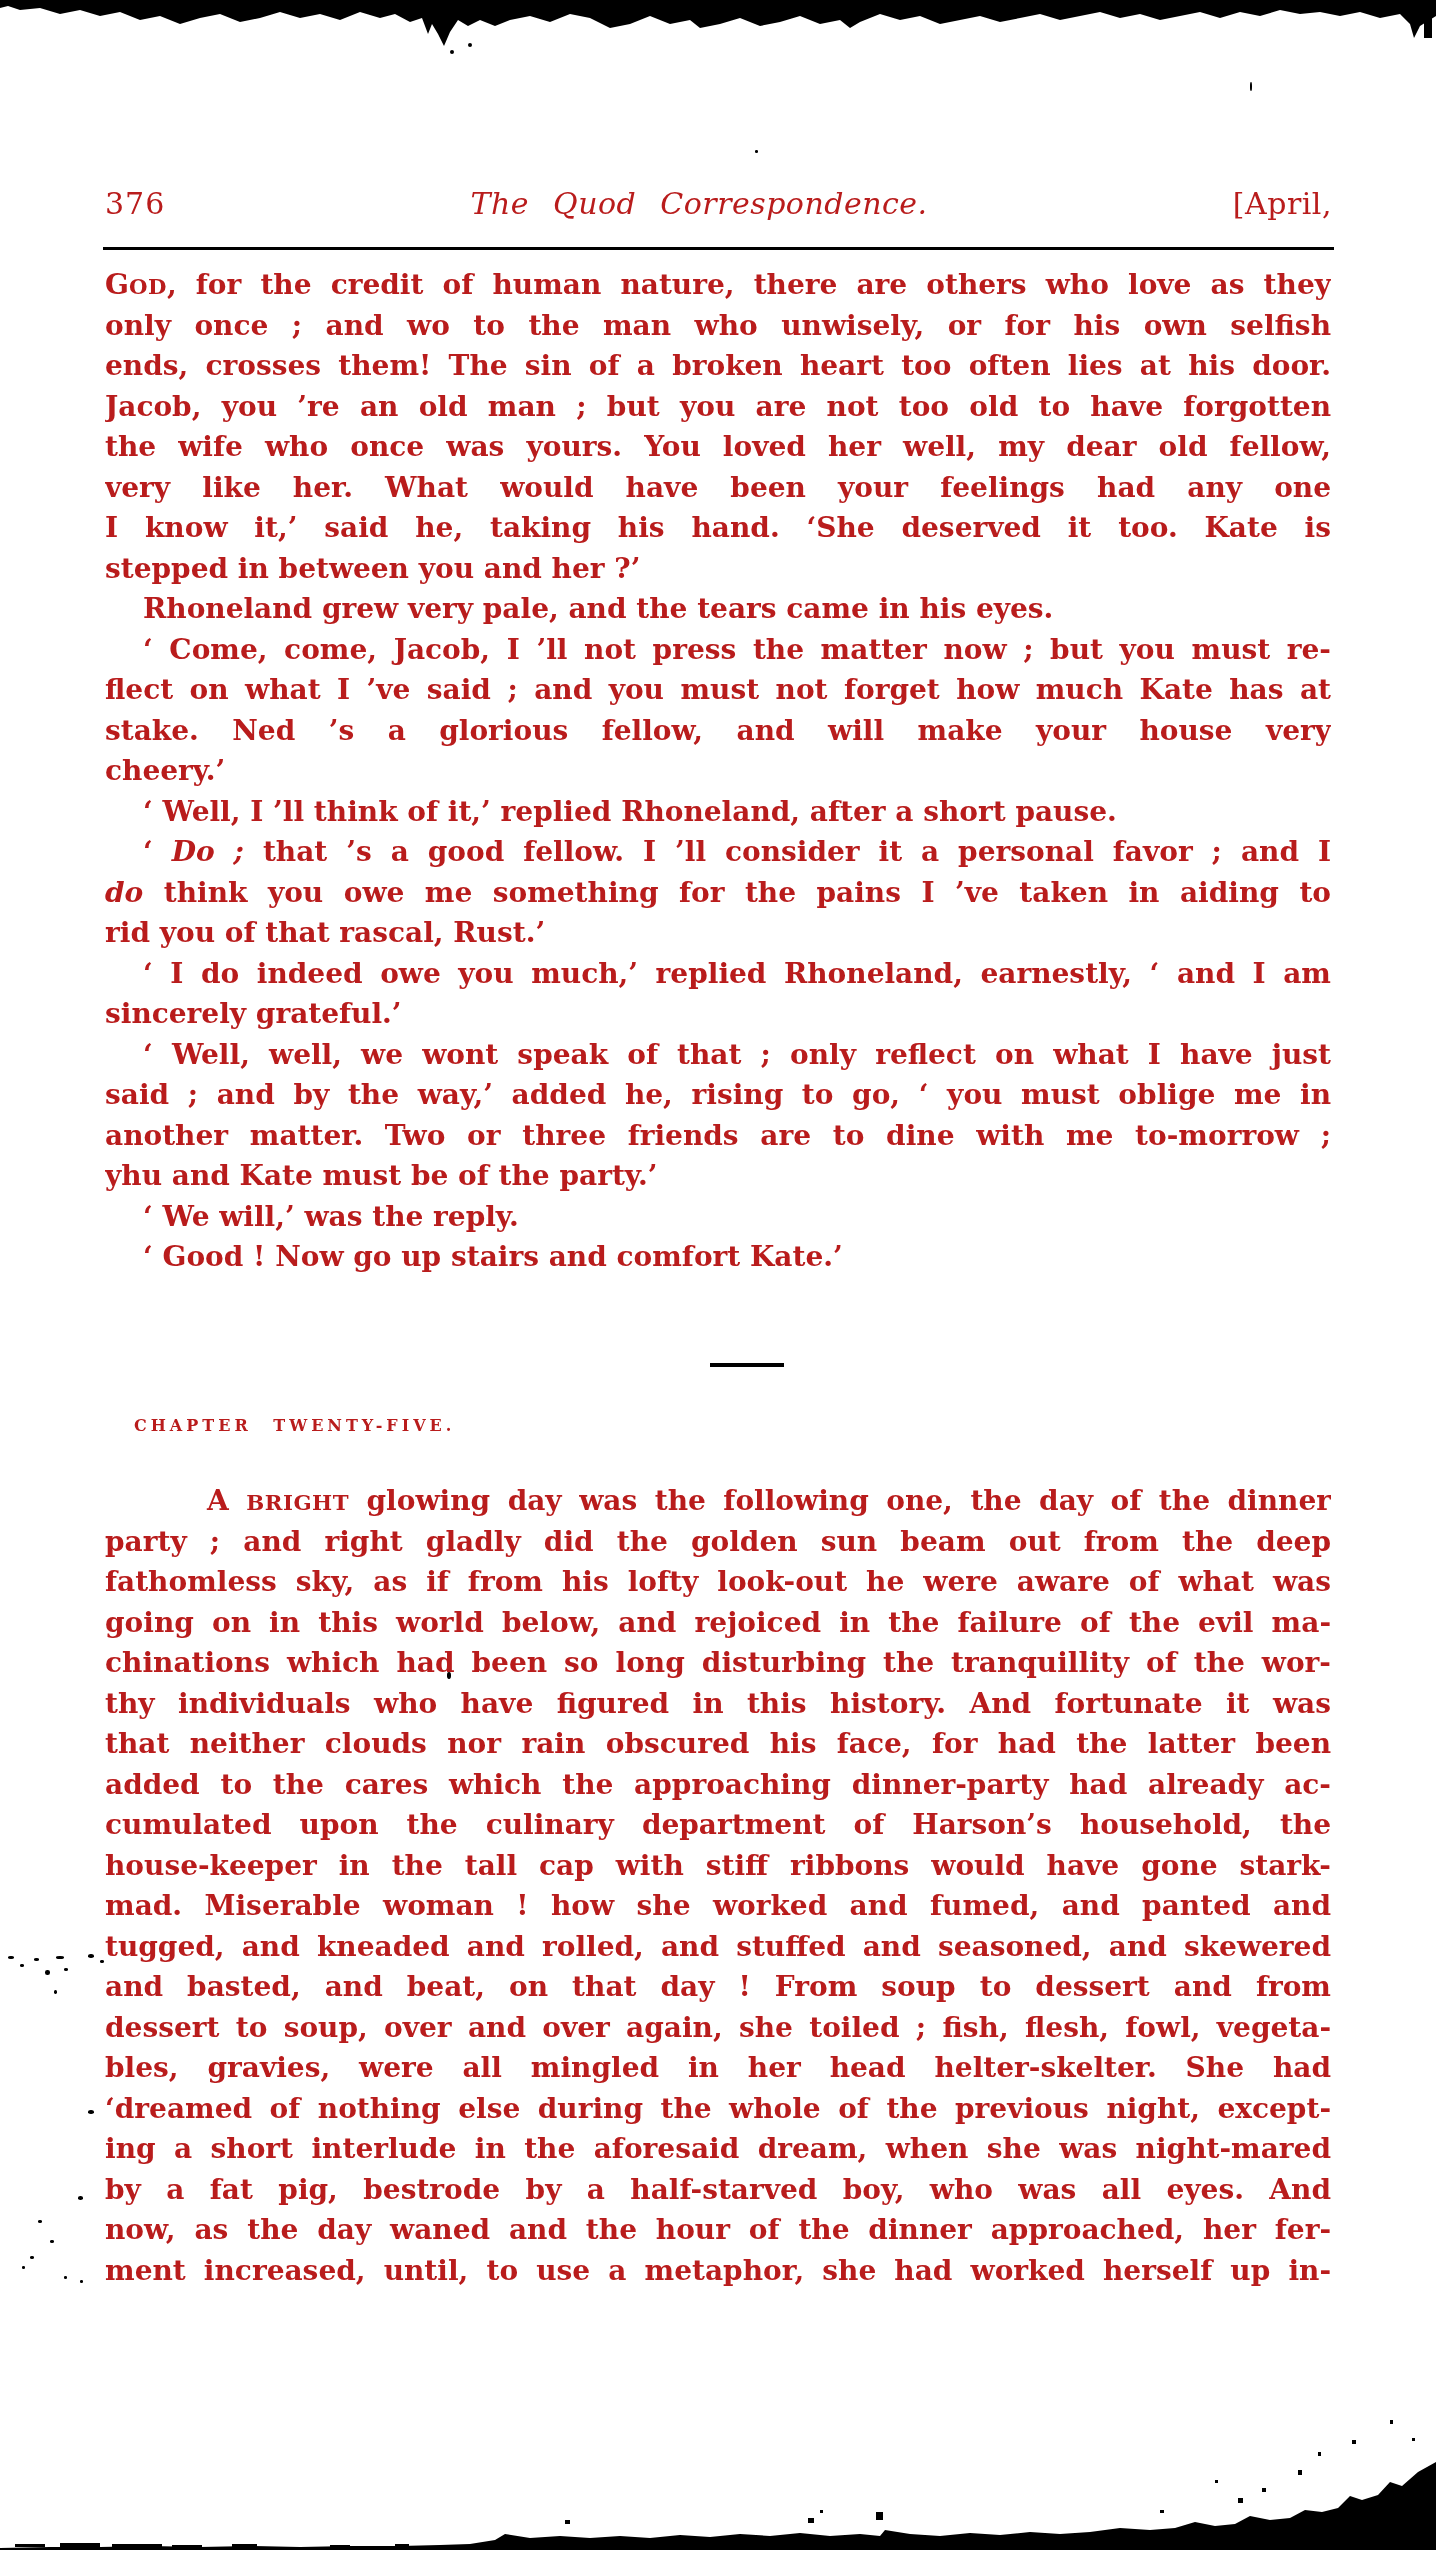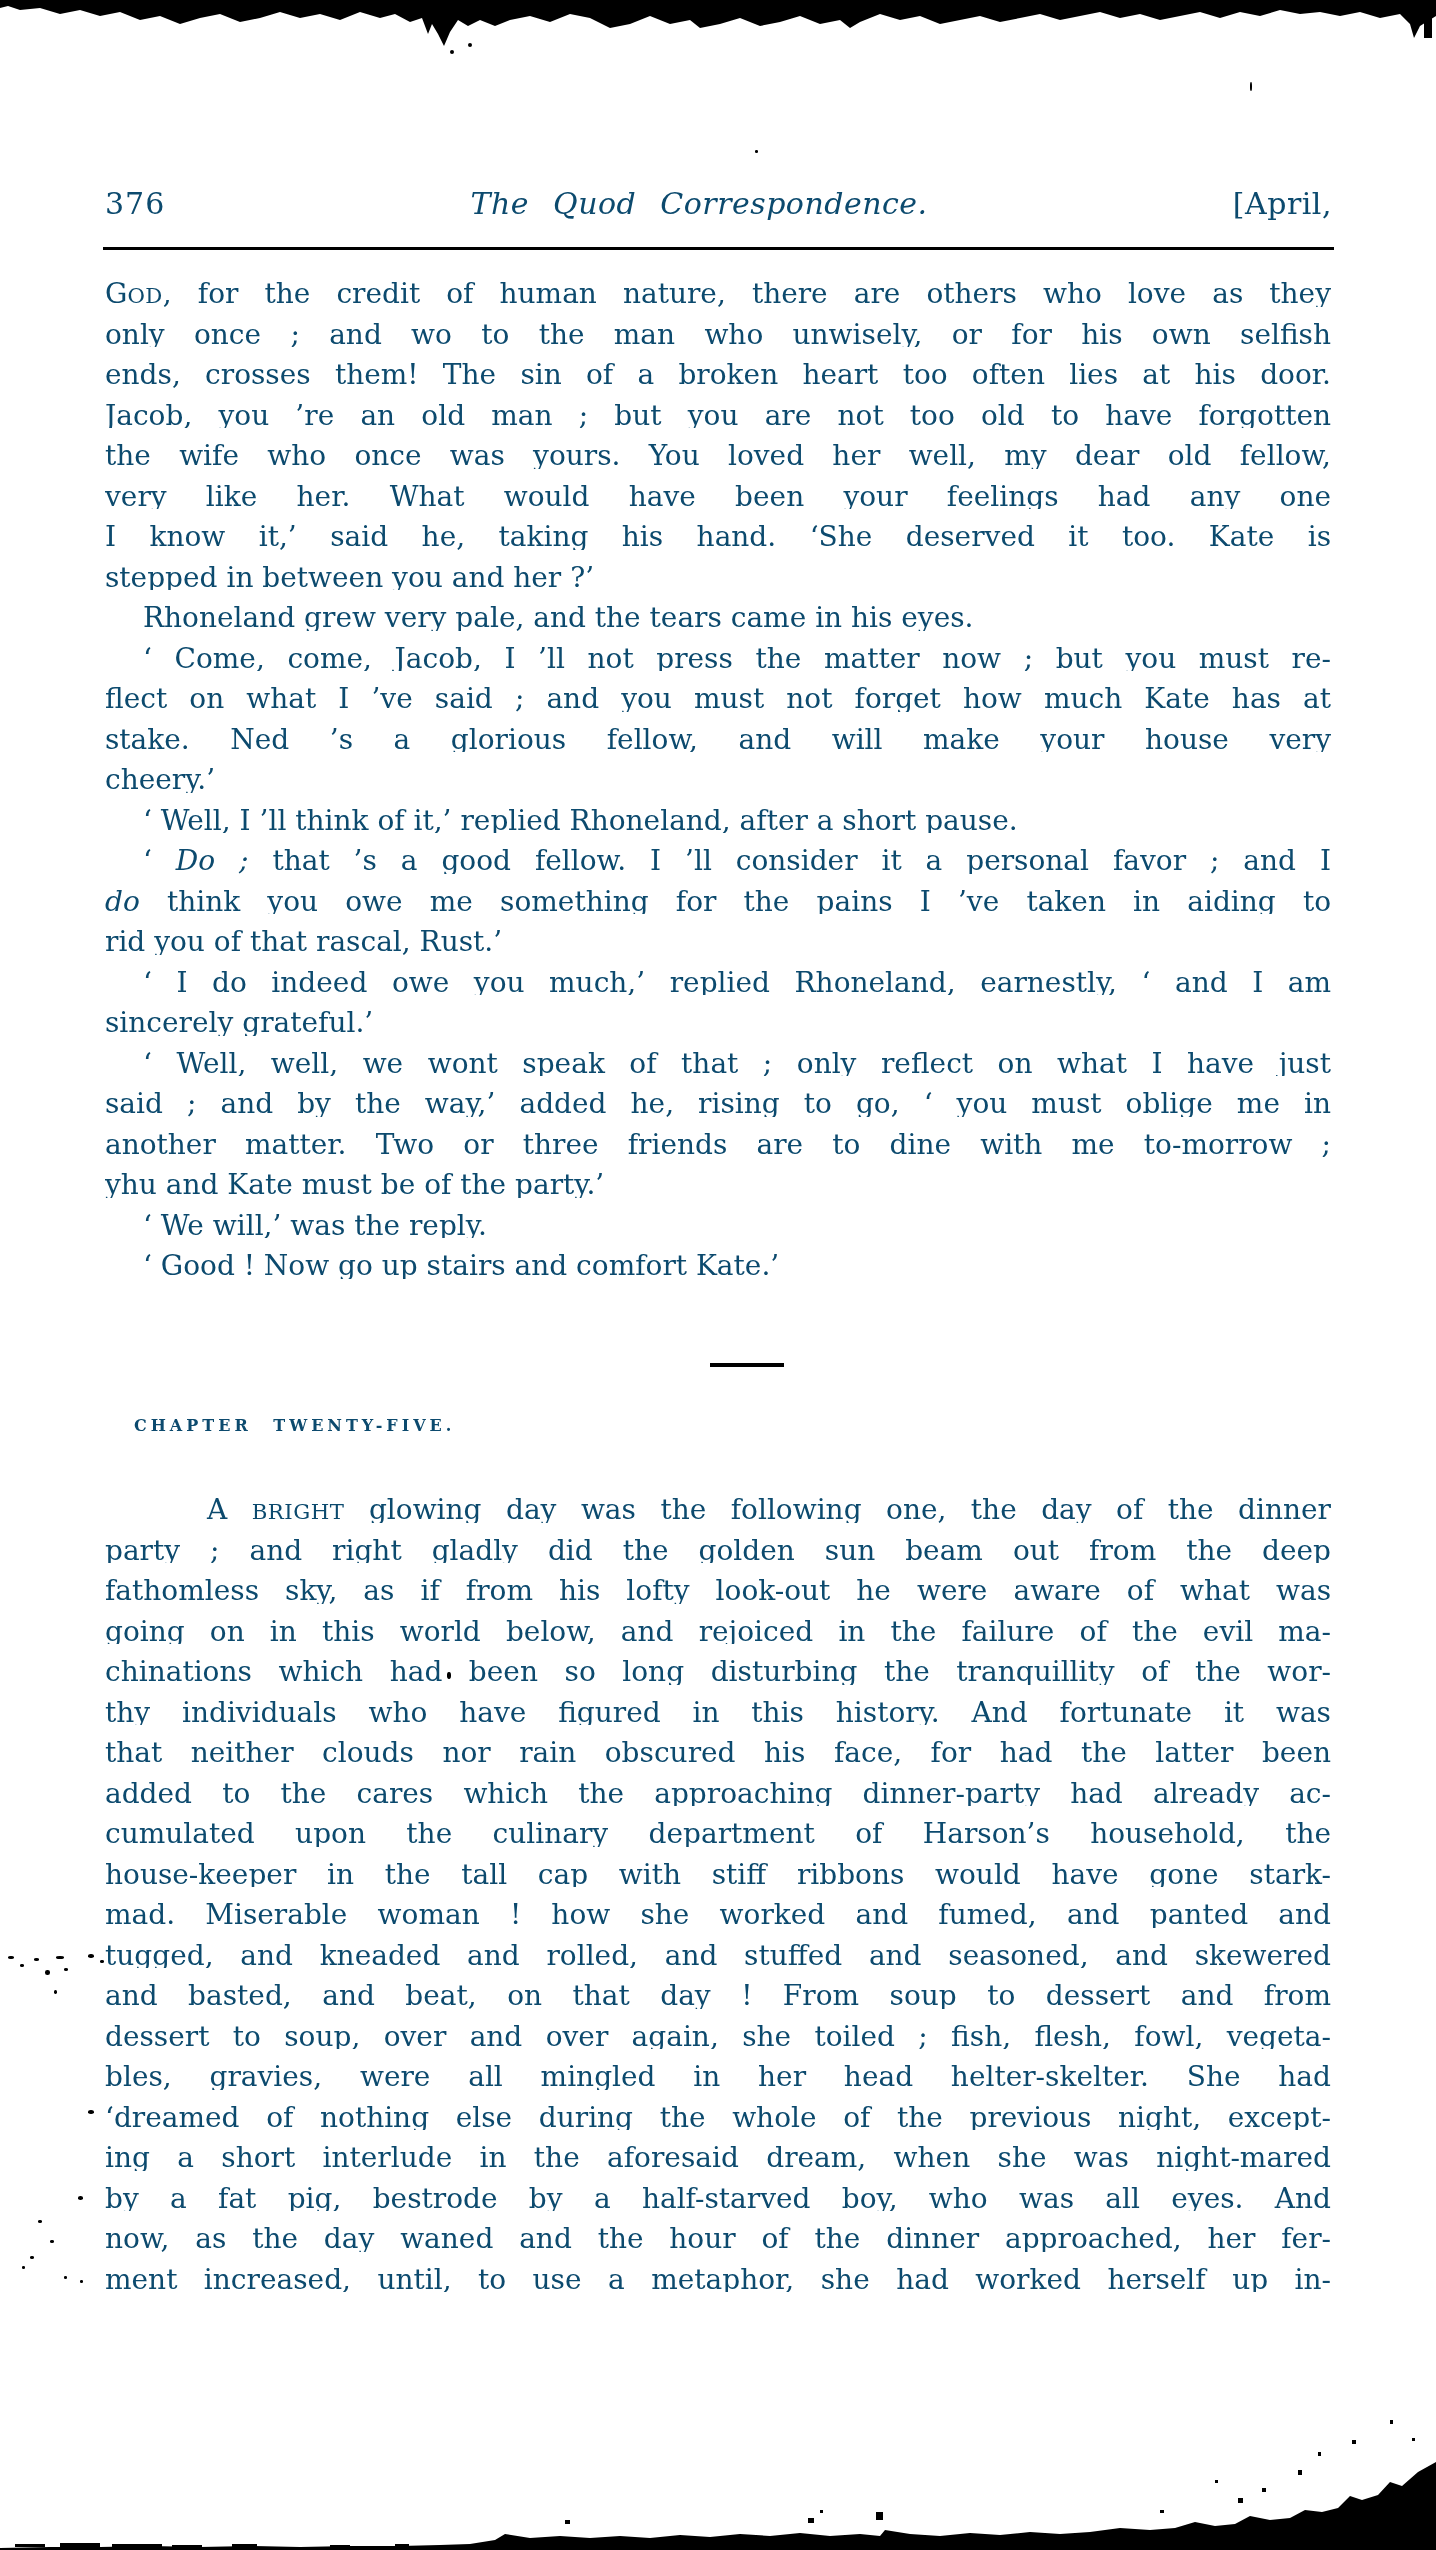--- a/index.html
+++ b/index.html
@@ -2,43 +2,43 @@
 <html><head>
 <meta charset="utf-8">
 <style>
   html,body{margin:0;padding:0;background:#e8e8e8;}
   .page{
     position:relative;
     width:1436px;height:2550px;
     background:#ffffff;
     overflow:hidden;
     font-family:"DejaVu Serif","Liberation Serif",serif;
-    color:#0c4a6e;
+    color:#b91c1c;
   }
   
   .header{
     position:absolute;left:105px;top:186px;width:1227px;
     display:flex;justify-content:space-between;align-items:baseline;
     font-size:30px;
   }
   .header .pagenum{letter-spacing:1px;}
   .header .runtitle{font-style:italic;word-spacing:14px;letter-spacing:.5px;}
   .header .issue{letter-spacing:.5px;text-align:right;}
   .header-rule{
     position:absolute;left:103px;top:247px;width:1231px;height:3px;
     background:#000;
   }
   
   .textblock{position:absolute;left:105px;width:1226px;font-size:28px;}
   .tb1{top:266px;}
   .tb2{top:1482px;}
   .line{
-    height:40.5px;line-height:55px;
+    height:40.5px;line-height:37px;
     text-align:justify;text-align-last:justify;
-    white-space:normal;overflow:hidden;
+    white-space:normal;overflow:hidden;font-weight:bold;
   }
   .line.last{text-align-last:left;}
   .line.ind{text-indent:38px;}
   .line.ind-deep{text-indent:102px;}
   .sc{font-size:0.76em;letter-spacing:0.5px;}
   
   .sect-divider{
     position:absolute;left:710px;top:1363px;width:74px;height:4px;background:#000;
   }
   .chapter{

